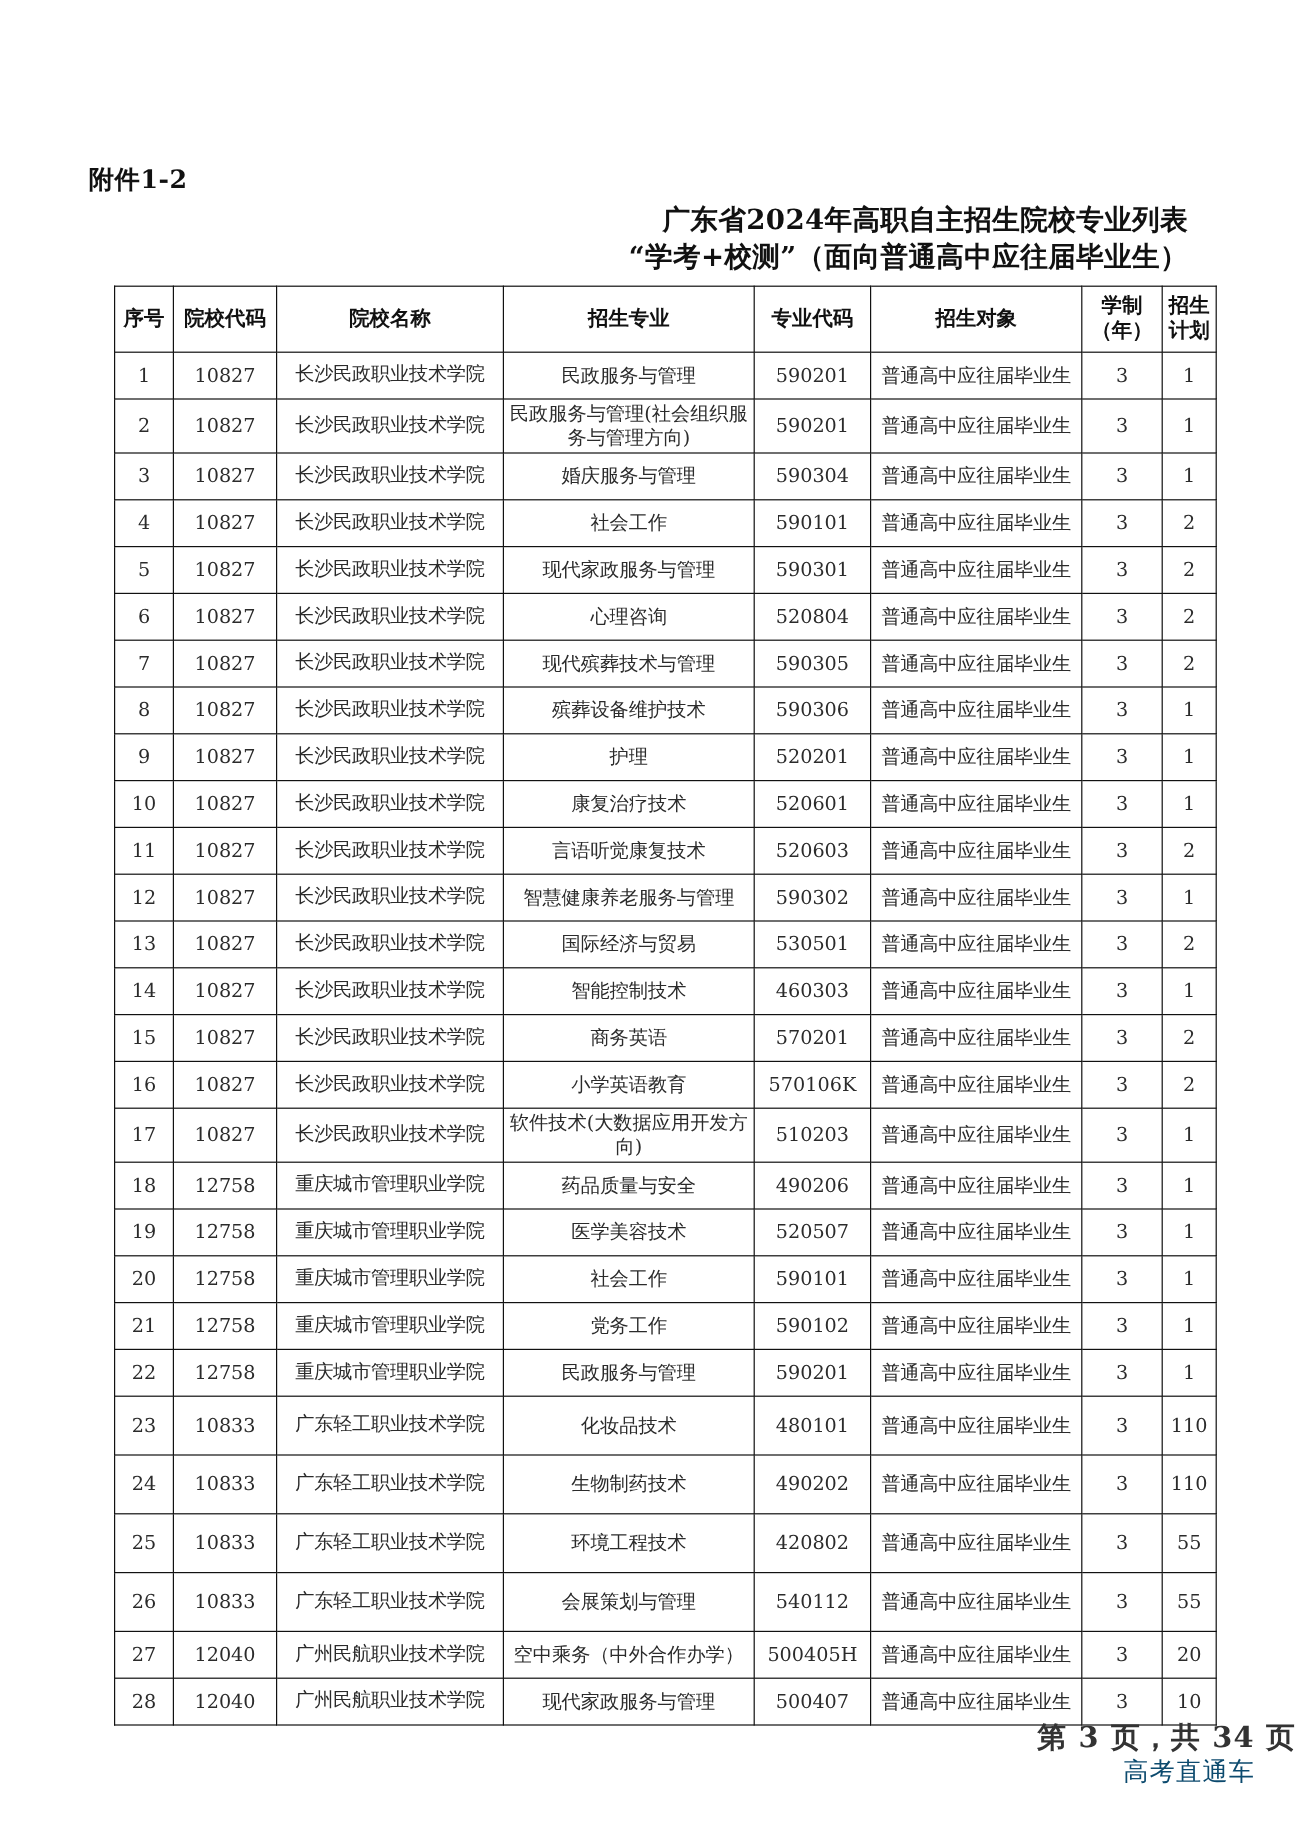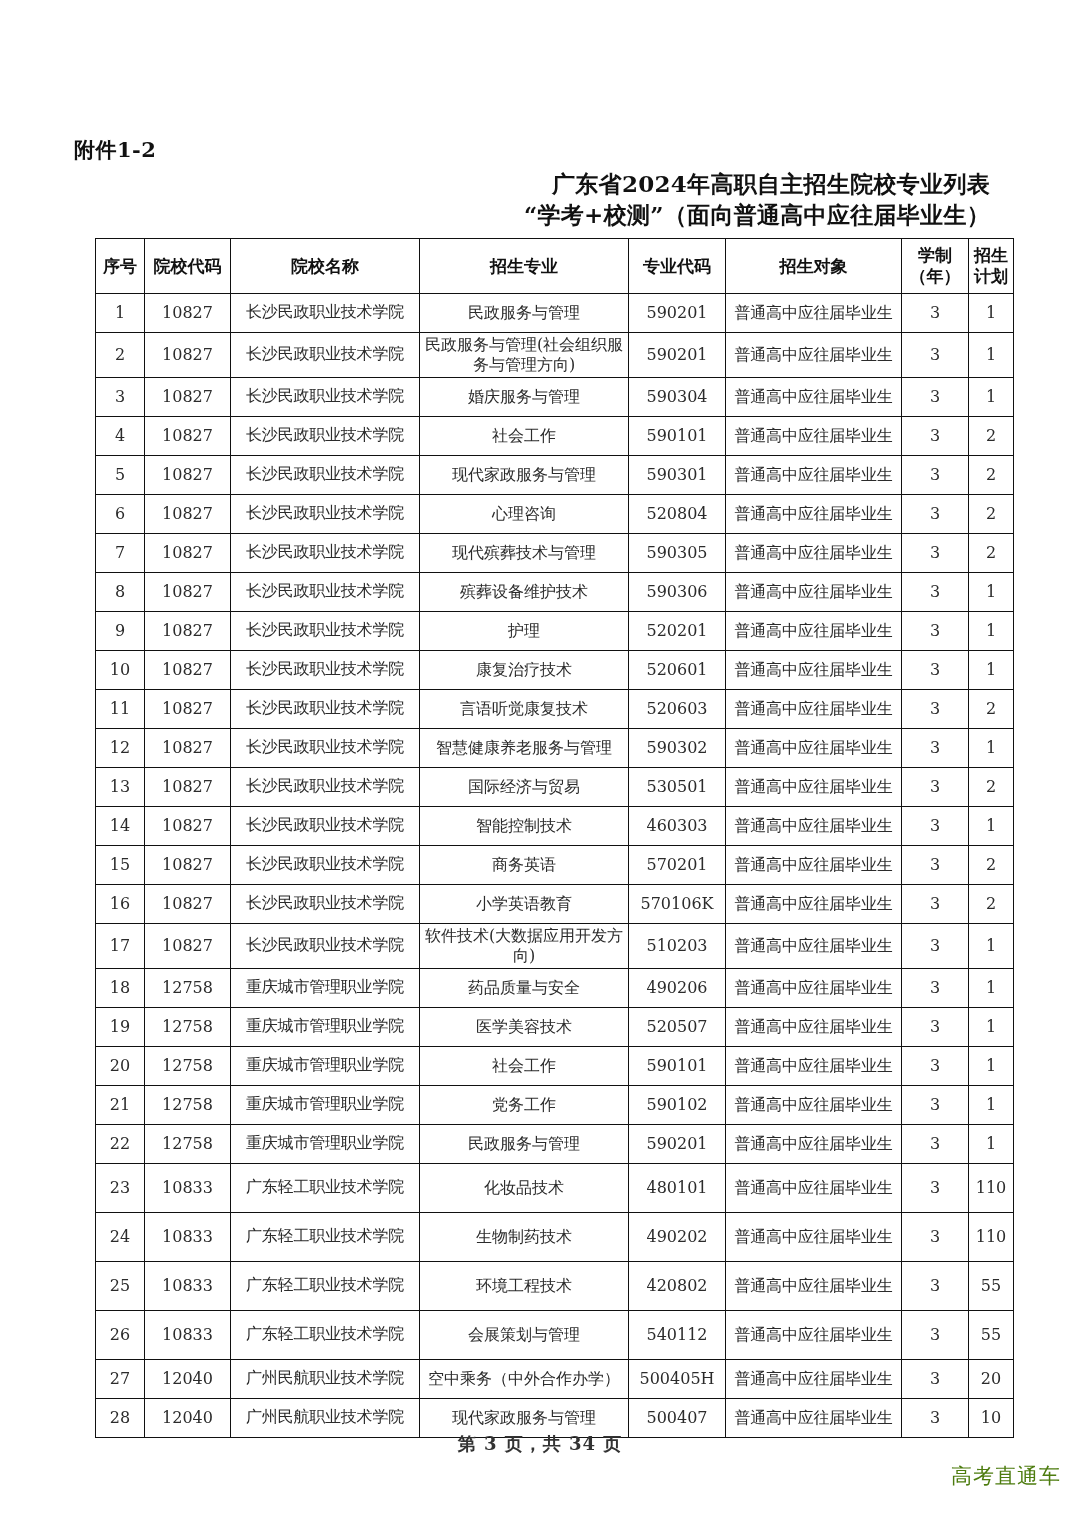--- a/index.html
+++ b/index.html
@@ -118,34 +118,34 @@
     letter-spacing: -0.2px;
     font-family: Liberation Mono, monospace;
   }
 
   
   .page-footer {
     position: absolute;
     left: 0;
     top: 1432px;
     width: 1080px;
-    text-align: center;
-    font-size: 18px;
+    text-align: right;
+    font-size: 24px;
     font-weight: 700;
     color: #333;
     letter-spacing: 1px;
   }
 
   
   .watermark {
     position: absolute;
-    right: 19px;
+    right: 34px;
     top: 1462px;
     font-size: 21px;
-    color: #4d7c0f;
+    color: #0c4a6e;
     font-family: "DejaVu Sans", "Liberation Sans", sans-serif;
     letter-spacing: 1px;
     white-space: nowrap;
   }
 </style>
 </head>
 <body>
 
 <div class="page">
 

